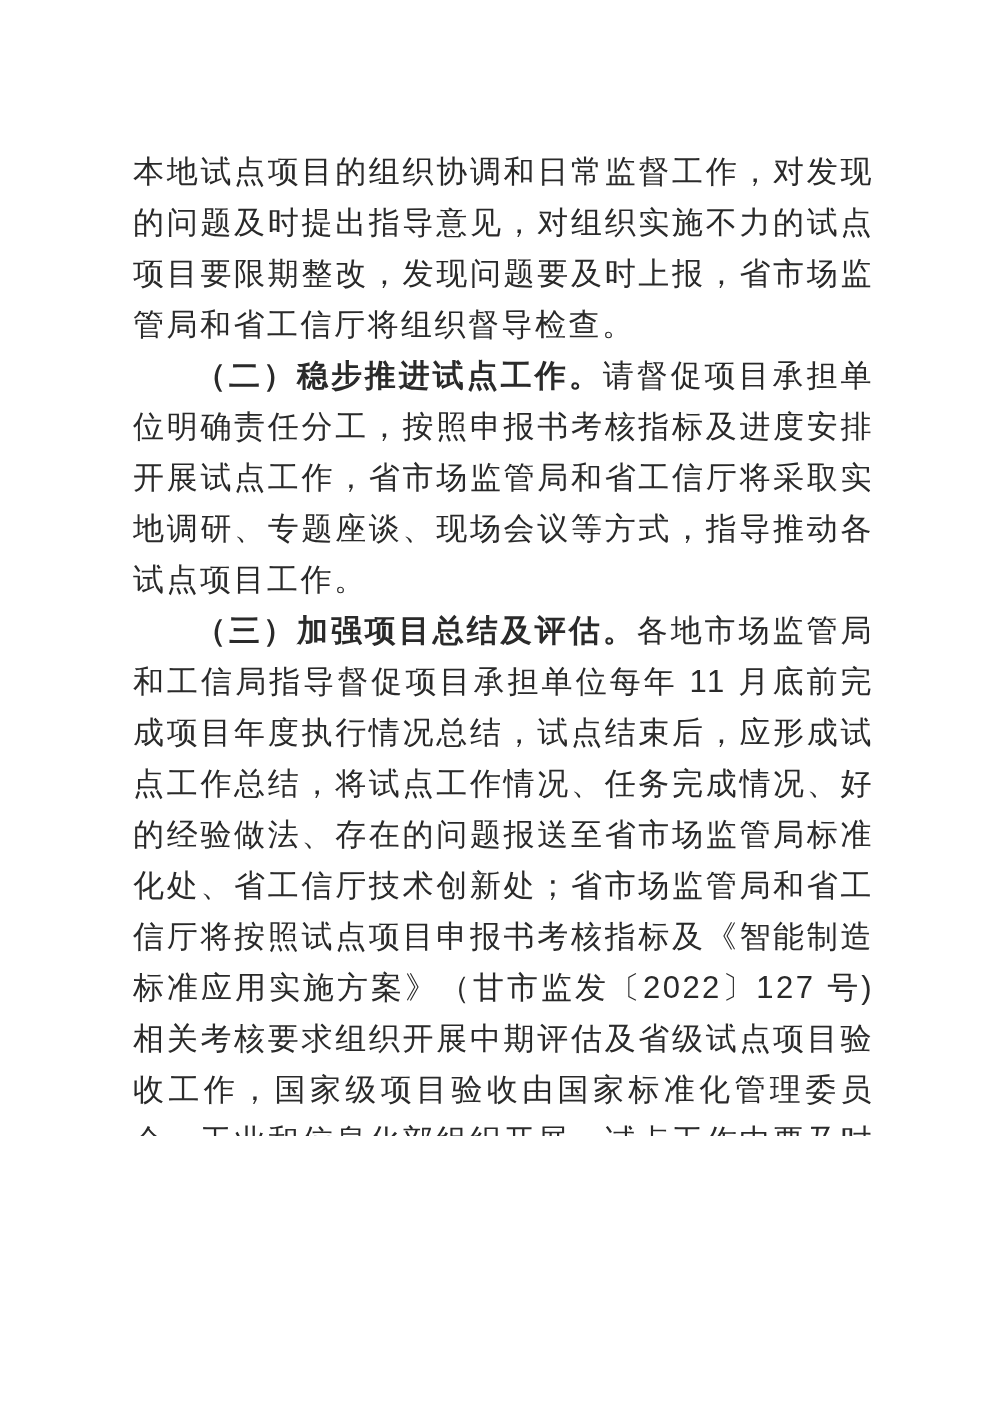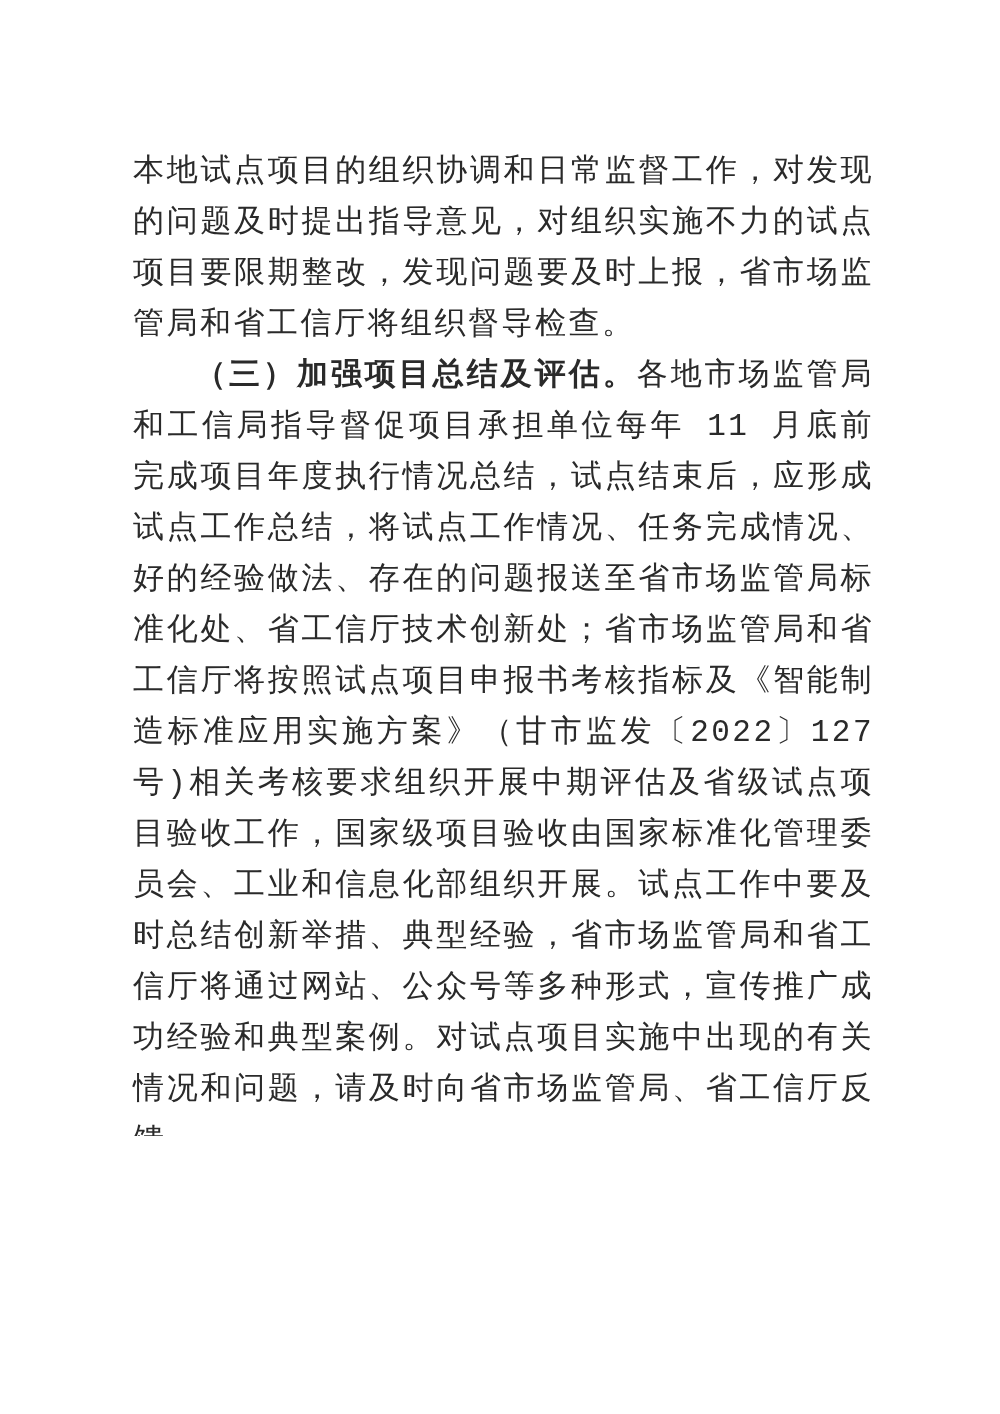--- a/index.html
+++ b/index.html
@@ -6,21 +6,21 @@
     margin: 0;
     padding: 0;
     background: #ffffff;
   }
   .page {
     position: relative;
     width: 1000px;
     height: 1136px;
     background: #ffffff;
     overflow: hidden;
-    font-family: Liberation Mono, monospace;
+    font-family: Liberation Sans, sans-serif;
     color: #2a2a2a;
   }
   .content {
     position: absolute;
     left: 133px;
     top: 146px;
     width: 741px;
     font-size: 31px;
     line-height: 51px;
     letter-spacing: 2.5px;
@@ -47,16 +47,17 @@
     color: #2a2a2a;
     white-space: nowrap;
   }
 </style>
 </head>
 <body>
 
 <div class="page">
   <div class="content">
     <p class="para"><span>本地试点项目的组织协调和日常监督工作，对发现的问题及时提出指导意见，对组织实施不力的试点项目要限期整改，发现问题要及时上报，省市场监管局和省工信厅将组织督导检查。</span></p>
+    <p class="para indent"><span class="lead">（二）稳步推进试点工作。</span><span>请督促项目承担单位明确责任分工，按照申报书考核指标及进度安排开展试点工作，省市场监管局和省工信厅将采取实地调研、专题座谈、现场会议等方式，指导推动各试点项目工作。</span></p>
     <p class="para indent"><span class="lead">（三）加强项目总结及评估。</span><span>各地市场监管局和工信局指导督促项目承担单位每年 11 月底前完成项目年度执行情况总结，试点结束后，应形成试点工作总结，将试点工作情况、任务完成情况、好的经验做法、存在的问题报送至省市场监管局标准化处、省工信厅技术创新处；省市场监管局和省工信厅将按照试点项目申报书考核指标及《智能制造标准应用实施方案》（甘市监发〔2022〕127 号)相关考核要求组织开展中期评估及省级试点项目验收工作，国家级项目验收由国家标准化管理委员会、工业和信息化部组织开展。试点工作中要及时总结创新举措、典型经验，省市场监管局和省工信厅将通过网站、公众号等多种形式，宣传推广成功经验和典型案例。对试点项目实施中出现的有关情况和问题，请及时向省市场监管局、省工信厅反馈。</span></p>
   </div>
   <div class="page-number">— 3 —</div>
 </div>
 
 </body></html>

